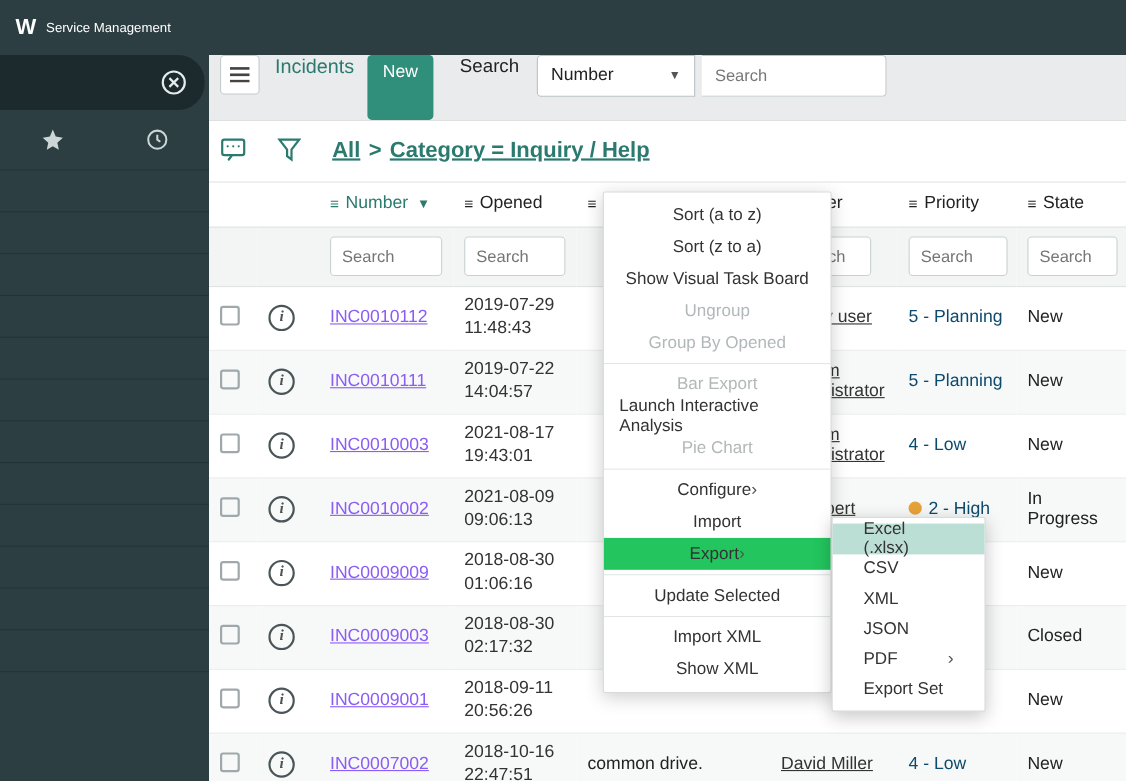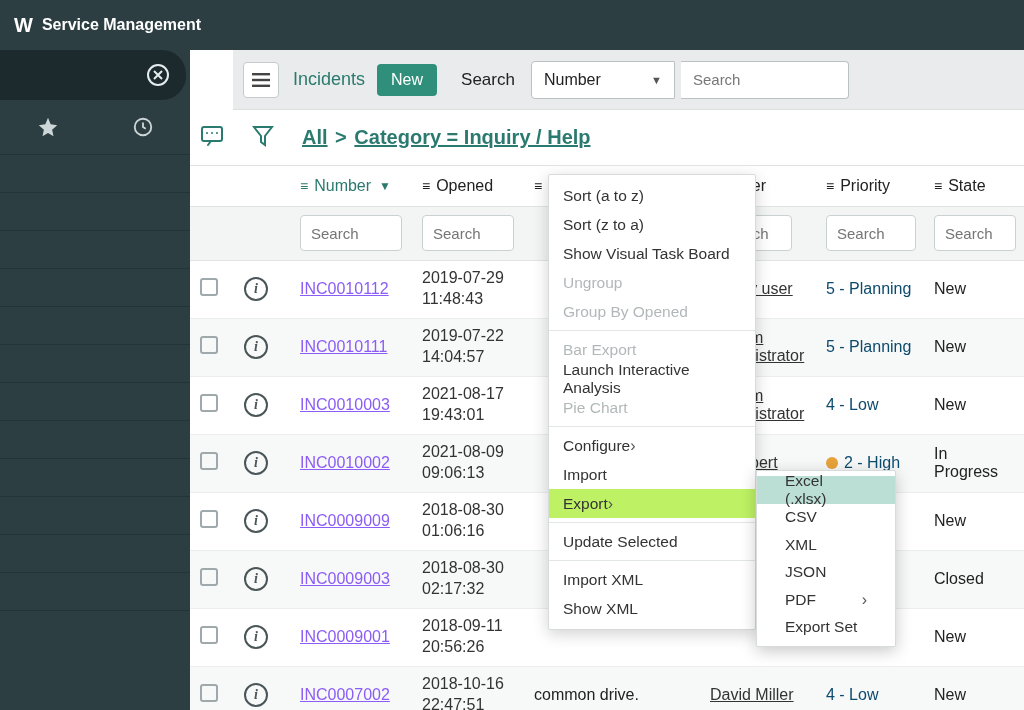--- a/index.html
+++ b/index.html
@@ -1,33 +1,33 @@
 <!DOCTYPE html>
 <html><head>
 <meta charset="utf-8">
 <style>
 * { box-sizing: border-box; margin: 0; padding: 0; }
 body { font-family: -apple-system, BlinkMacSystemFont, "Segoe UI", Arial, sans-serif; font-size: 15px; color: #222; background: #fff; width: 1024px; height: 710px; overflow: hidden; }
 
 .top-banner { background: #2d3e42; height: 50px; display: flex; align-items: center; padding: 0 14px; color: #fff; }
 .top-banner .logo { font-weight: 700; letter-spacing: -1px; font-size: 20px; margin-right: 10px; }
-.top-banner .prod { font-size: 16px; font-weight: 700; }
+.top-banner .prod { font-size: 12px; font-weight: 400; }
 
 .layout { display: flex; height: calc(710px - 50px); }
 
 .sidebar { width: 190px; background: #2d3e42; color: #c8d1d3; flex-shrink: 0; }
 .side-search { background: #1c2a2d; height: 50px; border-radius: 0 24px 24px 0; margin-right: 4px; display: flex; align-items: center; justify-content: flex-end; padding-right: 16px; }
 .side-search svg { stroke: #e5ecee; }
 .side-row { height: 54px; display: flex; align-items: center; }
 .side-row .cell { flex: 1; display: flex; justify-content: center; }
 .side-list .side-item { height: 38px; border-top: 1px solid #233437; }
 
 .main { flex: 1; background: #fff; display: flex; flex-direction: column; position: relative; }
 
-.toolbar1 { background: #e9ebec; height: 60px; display: flex; align-items: center; padding: 0 10px; gap: 6px; border-bottom: 1px solid #dde0e1; margin-left: 43px; }
+.toolbar1 { background: #e9ebec; height: 60px; display: flex; padding: 0 10px; gap: 6px; border-bottom: 1px solid #dde0e1; }
 .ham-btn { width: 36px; height: 36px; background: #fff; border: 1px solid #c5cccd; border-radius: 4px; display: flex; align-items: center; justify-content: center; }
 .inc-title { color: #2b7a6f; font-weight: 500; font-size: 18px; margin: 0 6px 0 8px; }
 .new-btn { background: #2f8f7a; color: #fff; font-weight: 500; padding: 7px 14px; border-radius: 4px; font-size: 16px; }
 .search-lbl { margin-left: 18px; font-size: 17px; color: #222; }
 .sel-wrap { background: #fff; border: 1px solid #b9c2c3; border-radius: 4px 0 0 4px; height: 38px; width: 144px; display: flex; align-items: center; justify-content: space-between; padding: 0 12px; margin-left: 10px; }
 .sel-wrap span { font-size: 16px; }
 .sel-wrap .tri { font-size: 11px; color: #555; }
 .search-box { background: #fff; border: 1px solid #b9c2c3; border-left: none; border-radius: 0 4px 4px 0; height: 38px; width: 168px; display: flex; align-items: center; padding: 0 12px; color: #777; }
 
 .toolbar2 { height: 56px; display: flex; align-items: center; padding: 0 10px; gap: 28px; border-bottom: 1px solid #e0e3e4; }
@@ -62,24 +62,24 @@
 .col-chk { width: 44px; }
 .col-info { width: 56px; }
 .col-num { width: 122px; }
 .col-open { width: 112px; }
 .col-desc { width: 176px; }
 .col-caller { width: 116px; }
 .col-prio { width: 108px; }
 .col-state { width: 100px; }
 
 .ctx-menu { position: absolute; top: 8px; left: 358px; width: 208px; background: #fff; border: 1px solid #d7dbdc; box-shadow: 0 4px 16px rgba(0,0,0,0.18); border-radius: 2px; padding: 6px 0; z-index: 50; }
-.ctx-menu .mi { height: 29px; display: flex; align-items: center; padding: 0 14px; font-size: 15.5px; color: #333; justify-content: flex-start; cursor: pointer; }
+.ctx-menu .mi { height: 29px; display: flex; align-items: center; padding: 0 14px; font-size: 15.5px; color: #333; justify-content: center; cursor: pointer; }
 .ctx-menu .mi.disabled { color: #b2b8b9; cursor: default; }
 .ctx-menu .sep { height: 1px; background: #e3e6e7; margin: 4px 0; }
-.ctx-menu .mi.active { background: #bef264; }
+.ctx-menu .mi.active { background: #22c55e; }
 .ctx-menu .chev { font-size: 16px; color: #555; }
 
 .sub-menu { position: absolute; top: 304px; left: 566px; width: 140px; background: #fff; border: 1px solid #d7dbdc; box-shadow: 0 4px 16px rgba(0,0,0,0.22); border-radius: 2px; padding: 5px 0; z-index: 60; }
 .sub-menu .mi { height: 27.5px; display: flex; align-items: center; padding: 0 28px; font-size: 15.5px; color: #333; justify-content: space-between; cursor: pointer; }
 .sub-menu .mi.active { background: #bcdfd5; }
 .sub-menu .chev { font-size: 16px; color: #555; }
 </style>
 </head>
 <body>
 

